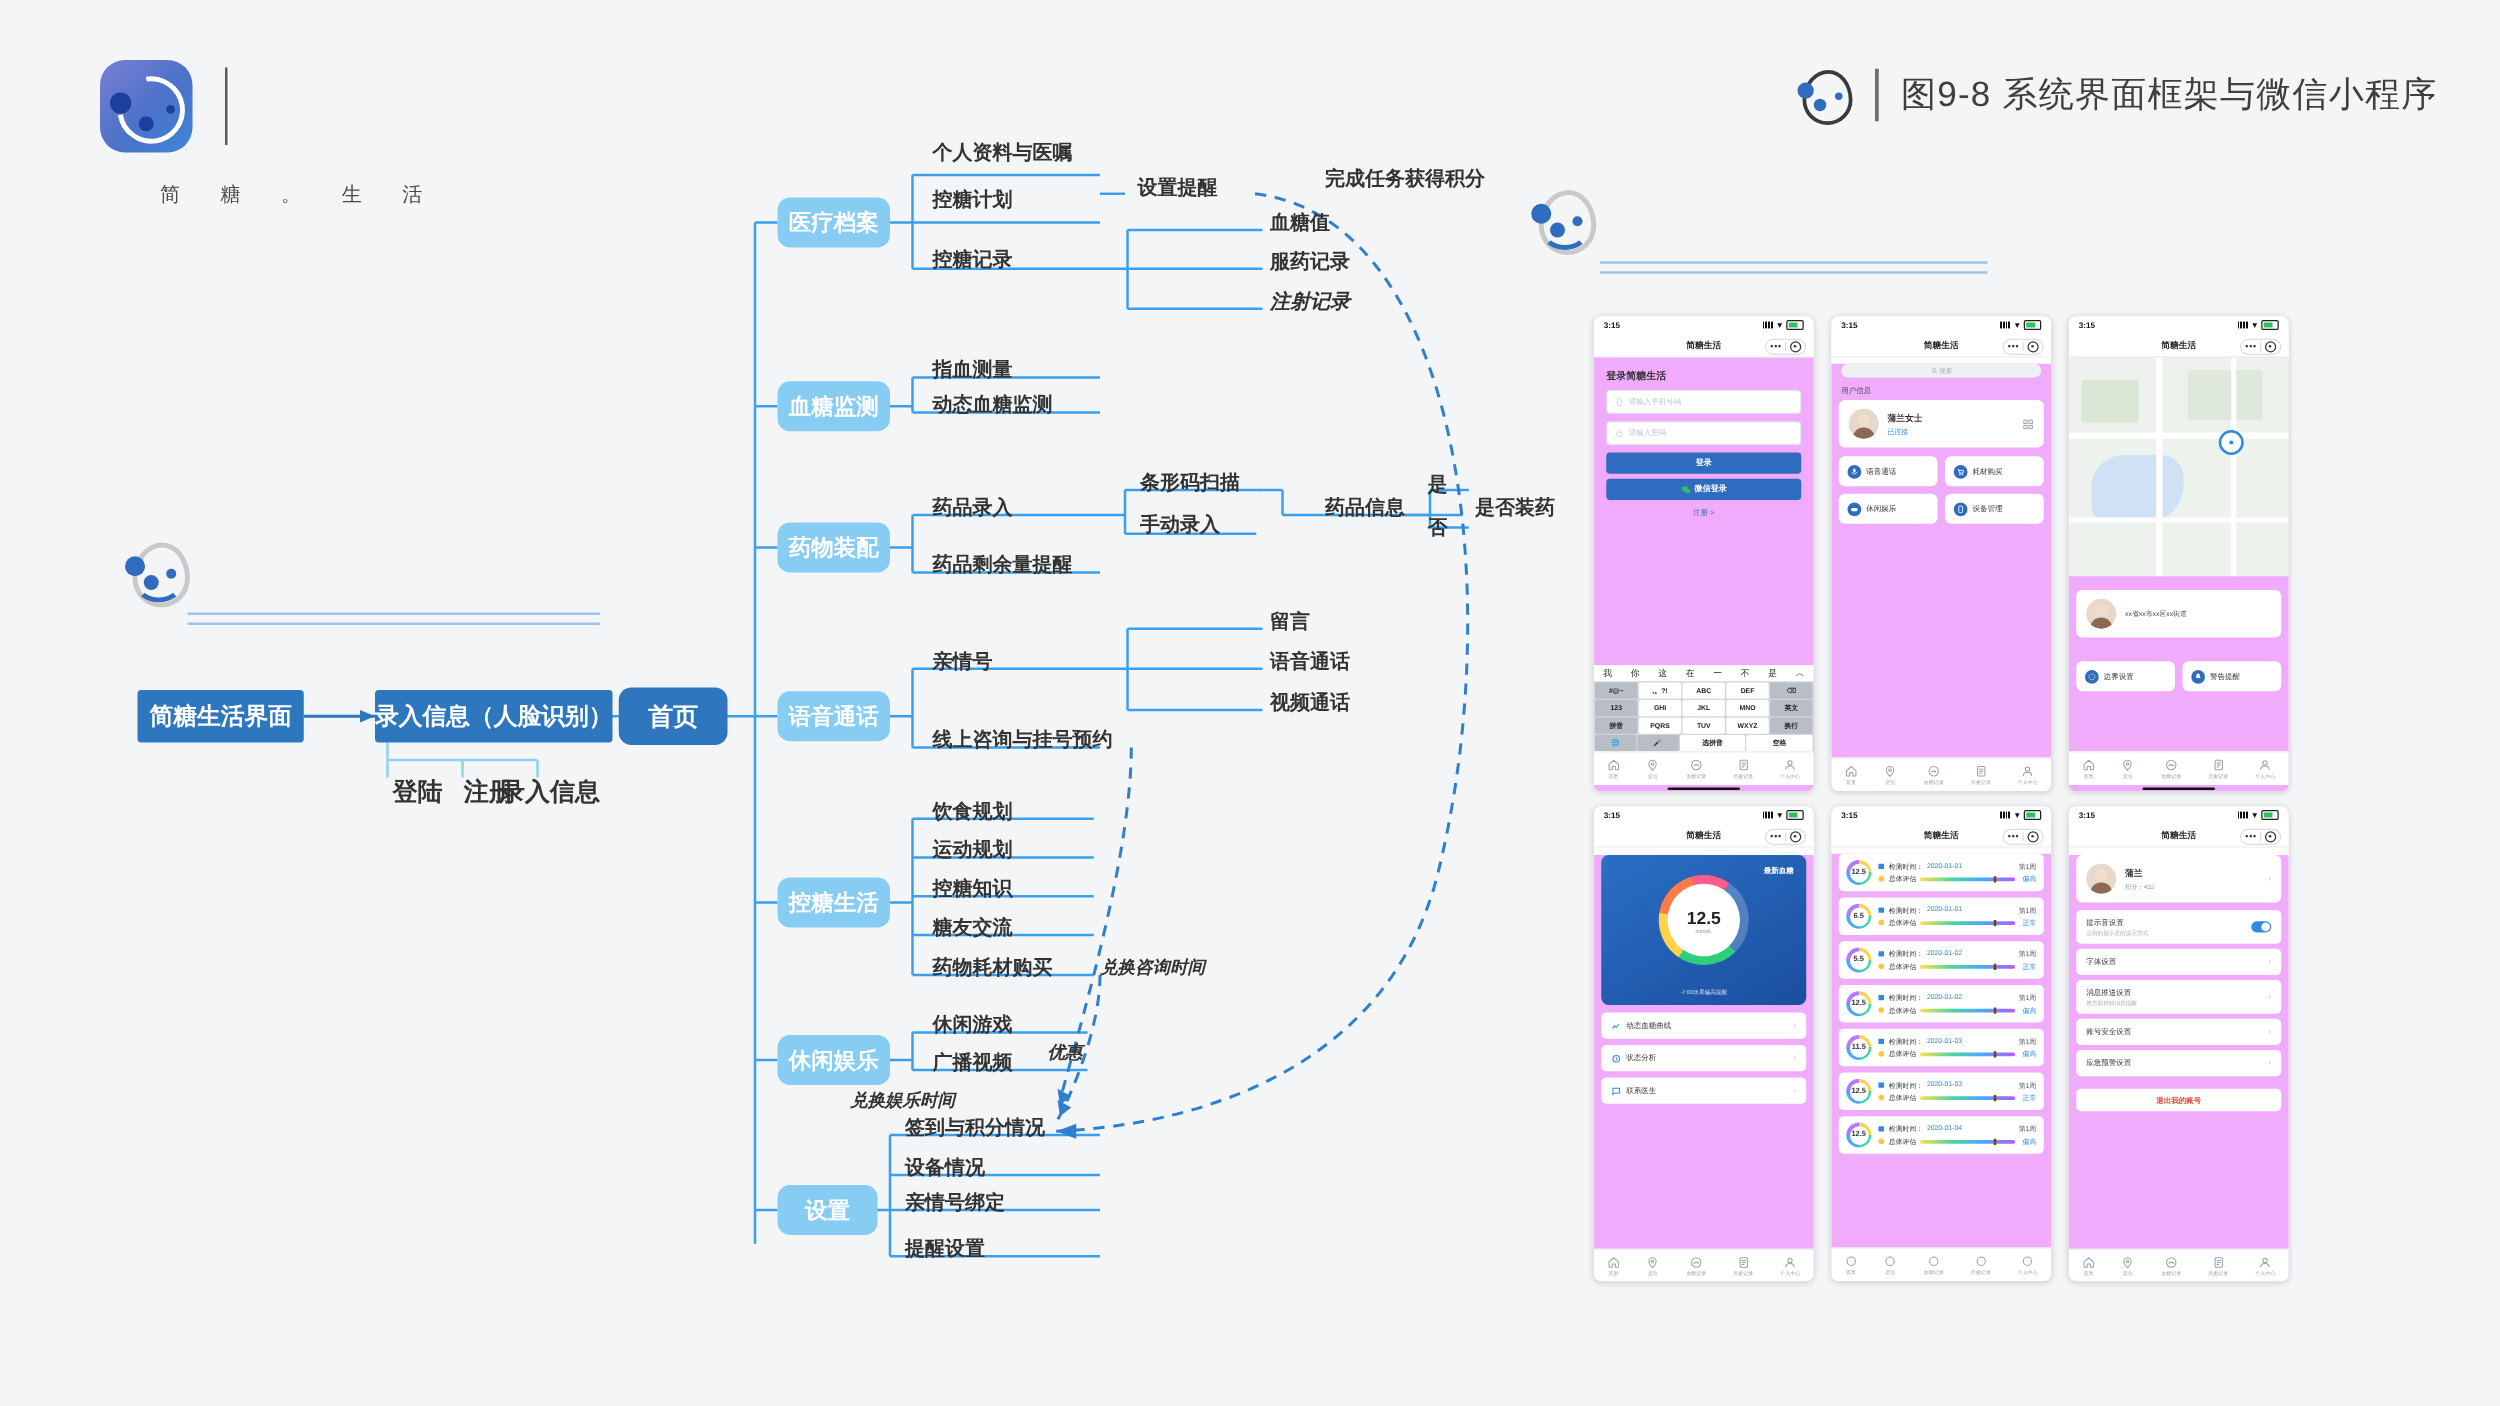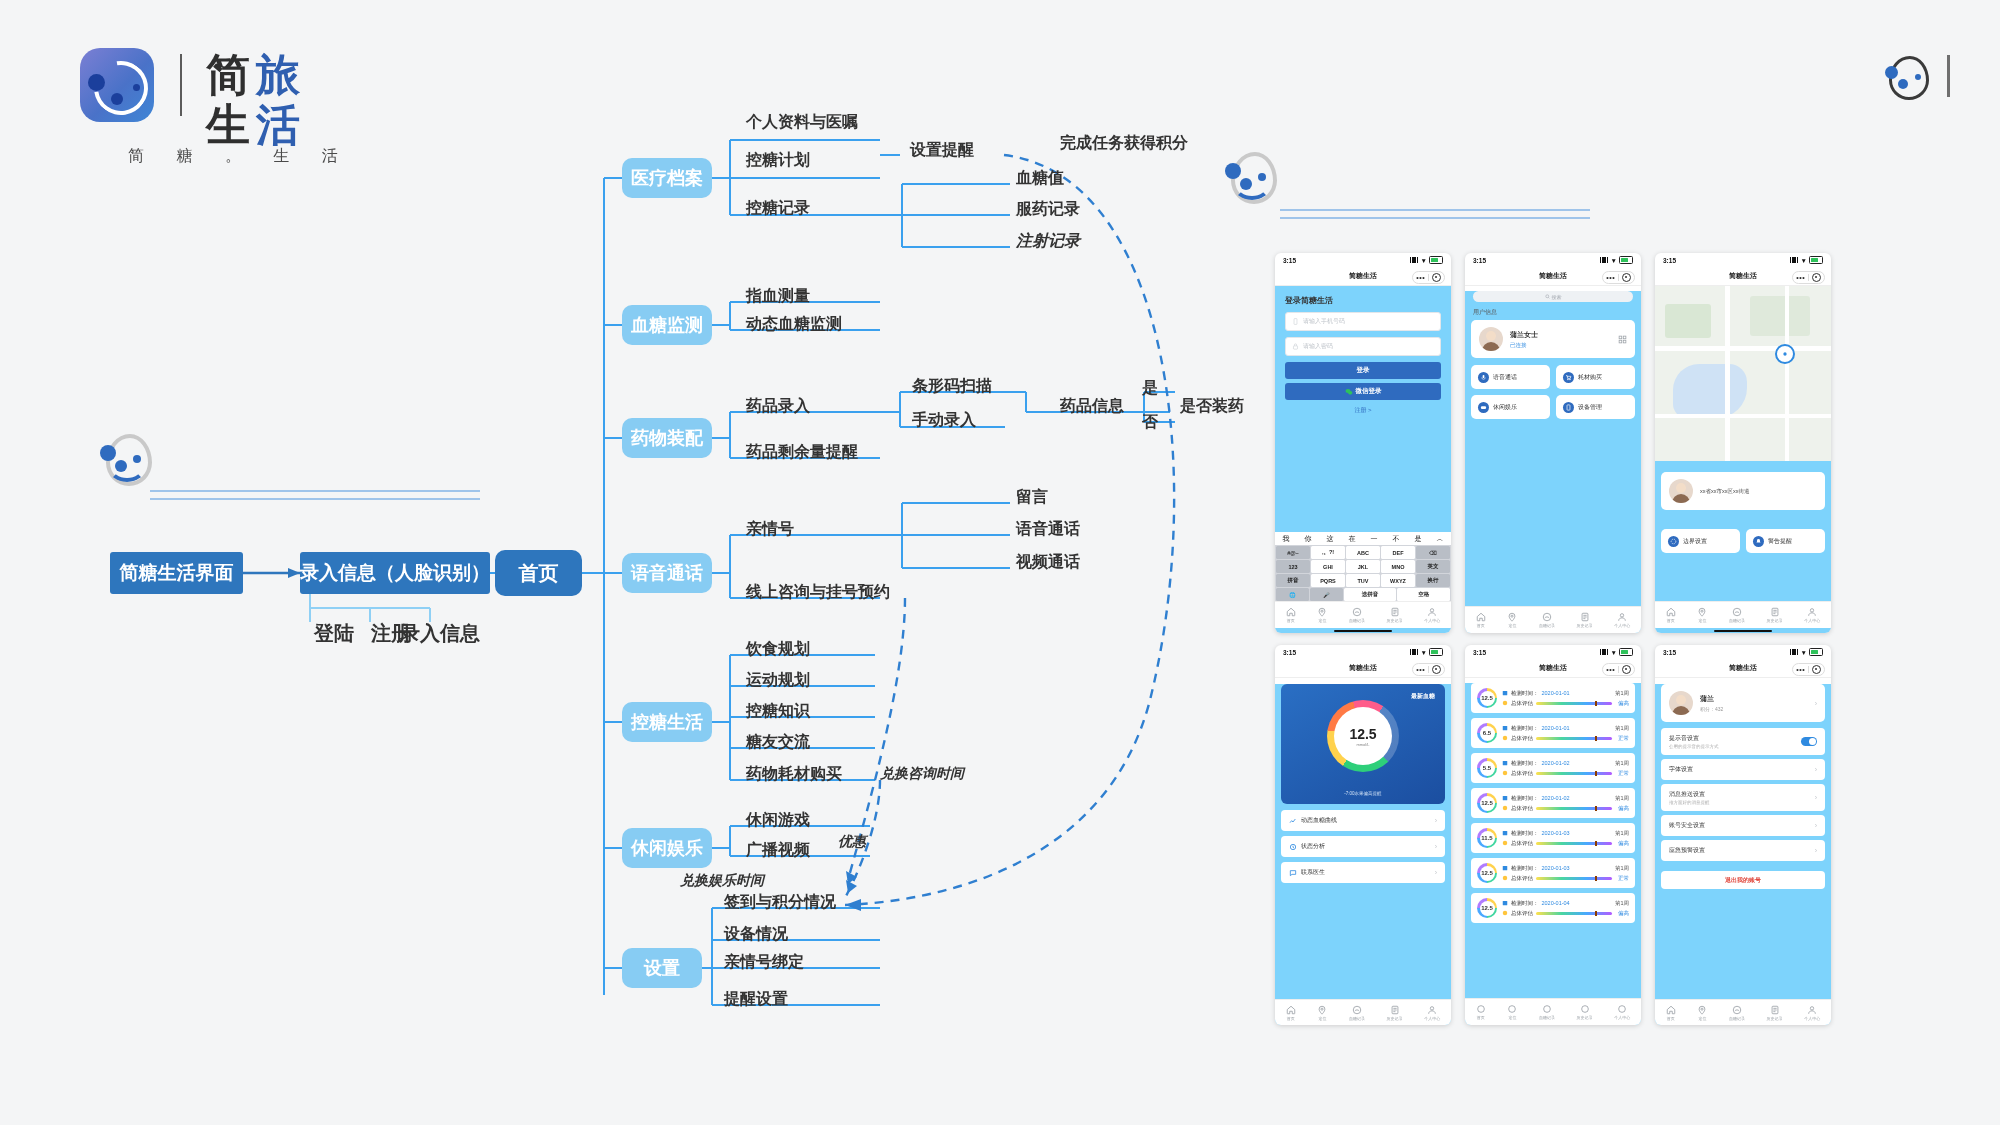--- a/index.html
+++ b/index.html
@@ -110,21 +110,21 @@
     font-size:7px;font-weight:700;color:#222;border-bottom:.5px solid #eee;background:#fff;
   }
   .ph-caps{
     position:absolute;right:6px;top:4px;display:flex;align-items:center;gap:0;
     border:.6px solid #ddd;border-radius:7px;height:11px;padding:0 3px;background:#fff;
   }
   .ph-caps .dots{letter-spacing:.6px;font-size:7px;color:#333;}
   .ph-caps .sep{width:.6px;height:7px;background:#ddd;margin:0 3px;}
   .ph-caps .tgt{width:7px;height:7px;border:1.1px solid #333;border-radius:50%;position:relative;}
   .ph-caps .tgt:after{content:"";position:absolute;left:1.8px;top:1.8px;width:2px;height:2px;border-radius:50%;background:#333;}
-  .ph-body{padding:0;background:#7dd3fc;height:calc(100% - 32px);position:relative;}
+  .ph-body{padding:0;background:#f0abfc;height:calc(100% - 32px);position:relative;}
   .tabbar{
     position:absolute;left:0;right:0;bottom:6px;height:26px;background:#fff;
     display:flex;align-items:center;justify-content:space-around;border-top:.5px solid #eee;
   }
   .tabbar .ti{display:flex;flex-direction:column;align-items:center;gap:1.5px;color:#9aa0a6;font-size:4px;}
   .tabbar .ti svg{width:10px;height:10px;display:block;}
   .homebar{position:absolute;left:50%;transform:translateX(-50%);bottom:2px;width:58px;height:2.5px;border-radius:2px;background:#111;}
 
   .f-title{font-size:8px;font-weight:700;color:#333;padding:9px 10px 6px;}
   .f-input{
@@ -182,35 +182,32 @@
 <body>
 
 <div class="abs" id="brand">
   <div class="logo-box">
     <div class="ring"></div>
       <div class="d1"></div>
       <div class="d2"></div>
       <div class="d3"></div>
   </div>
   <div class="vline"></div>
-  <div class="word">
-    <span>简</span><span class="b">旅</span><br>
-    <span>生</span><span class="b">活</span>
-  </div>
   <div class="sub">简 糖 。 生 活</div>
 </div>
 
 <div class="abs" id="fig-title">
   <div class="mark">
     <div class="ring"></div>
       <div class="d1"></div>
       <div class="d2"></div>
       <div class="d3"></div>
   </div>
   <div class="bar"></div>
+  <div class="txt">图9-8  系统界面框架与微信小程序</div>
 </div>
 
 <div class="abs sec-head" id="sec1">
   <div class="mark">
     <div class="ring"></div>
       <div class="arc"></div>
       <div class="d1"></div>
       <div class="d2"></div>
       <div class="d3"></div>
   </div>

